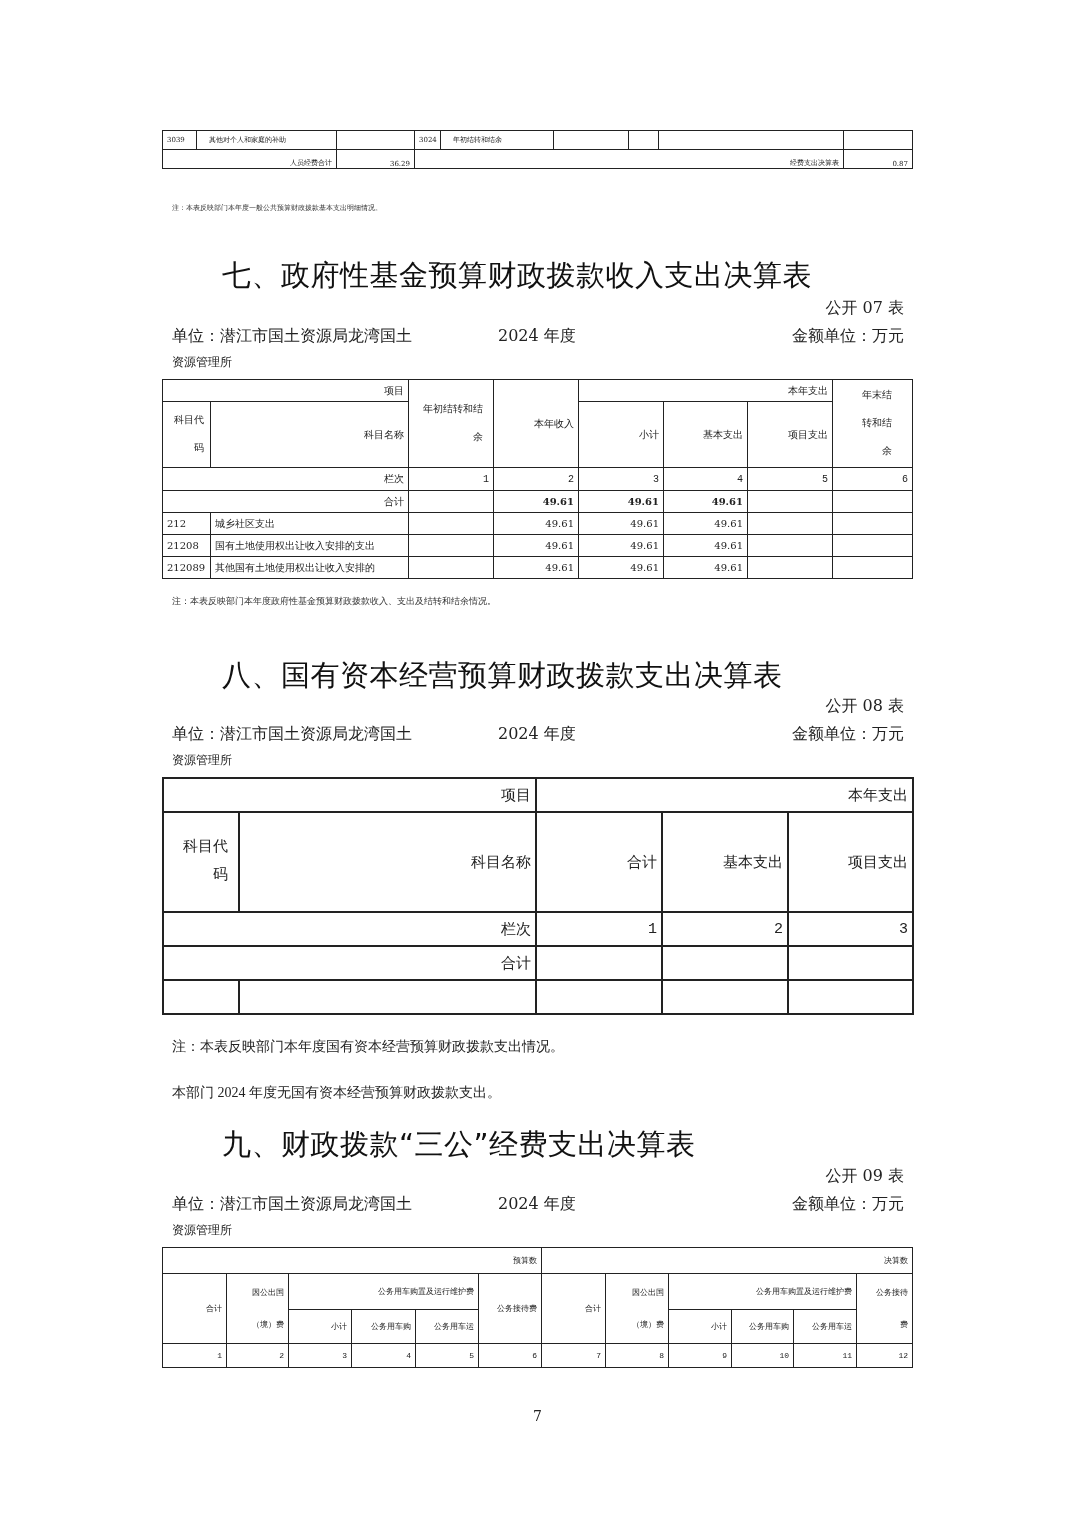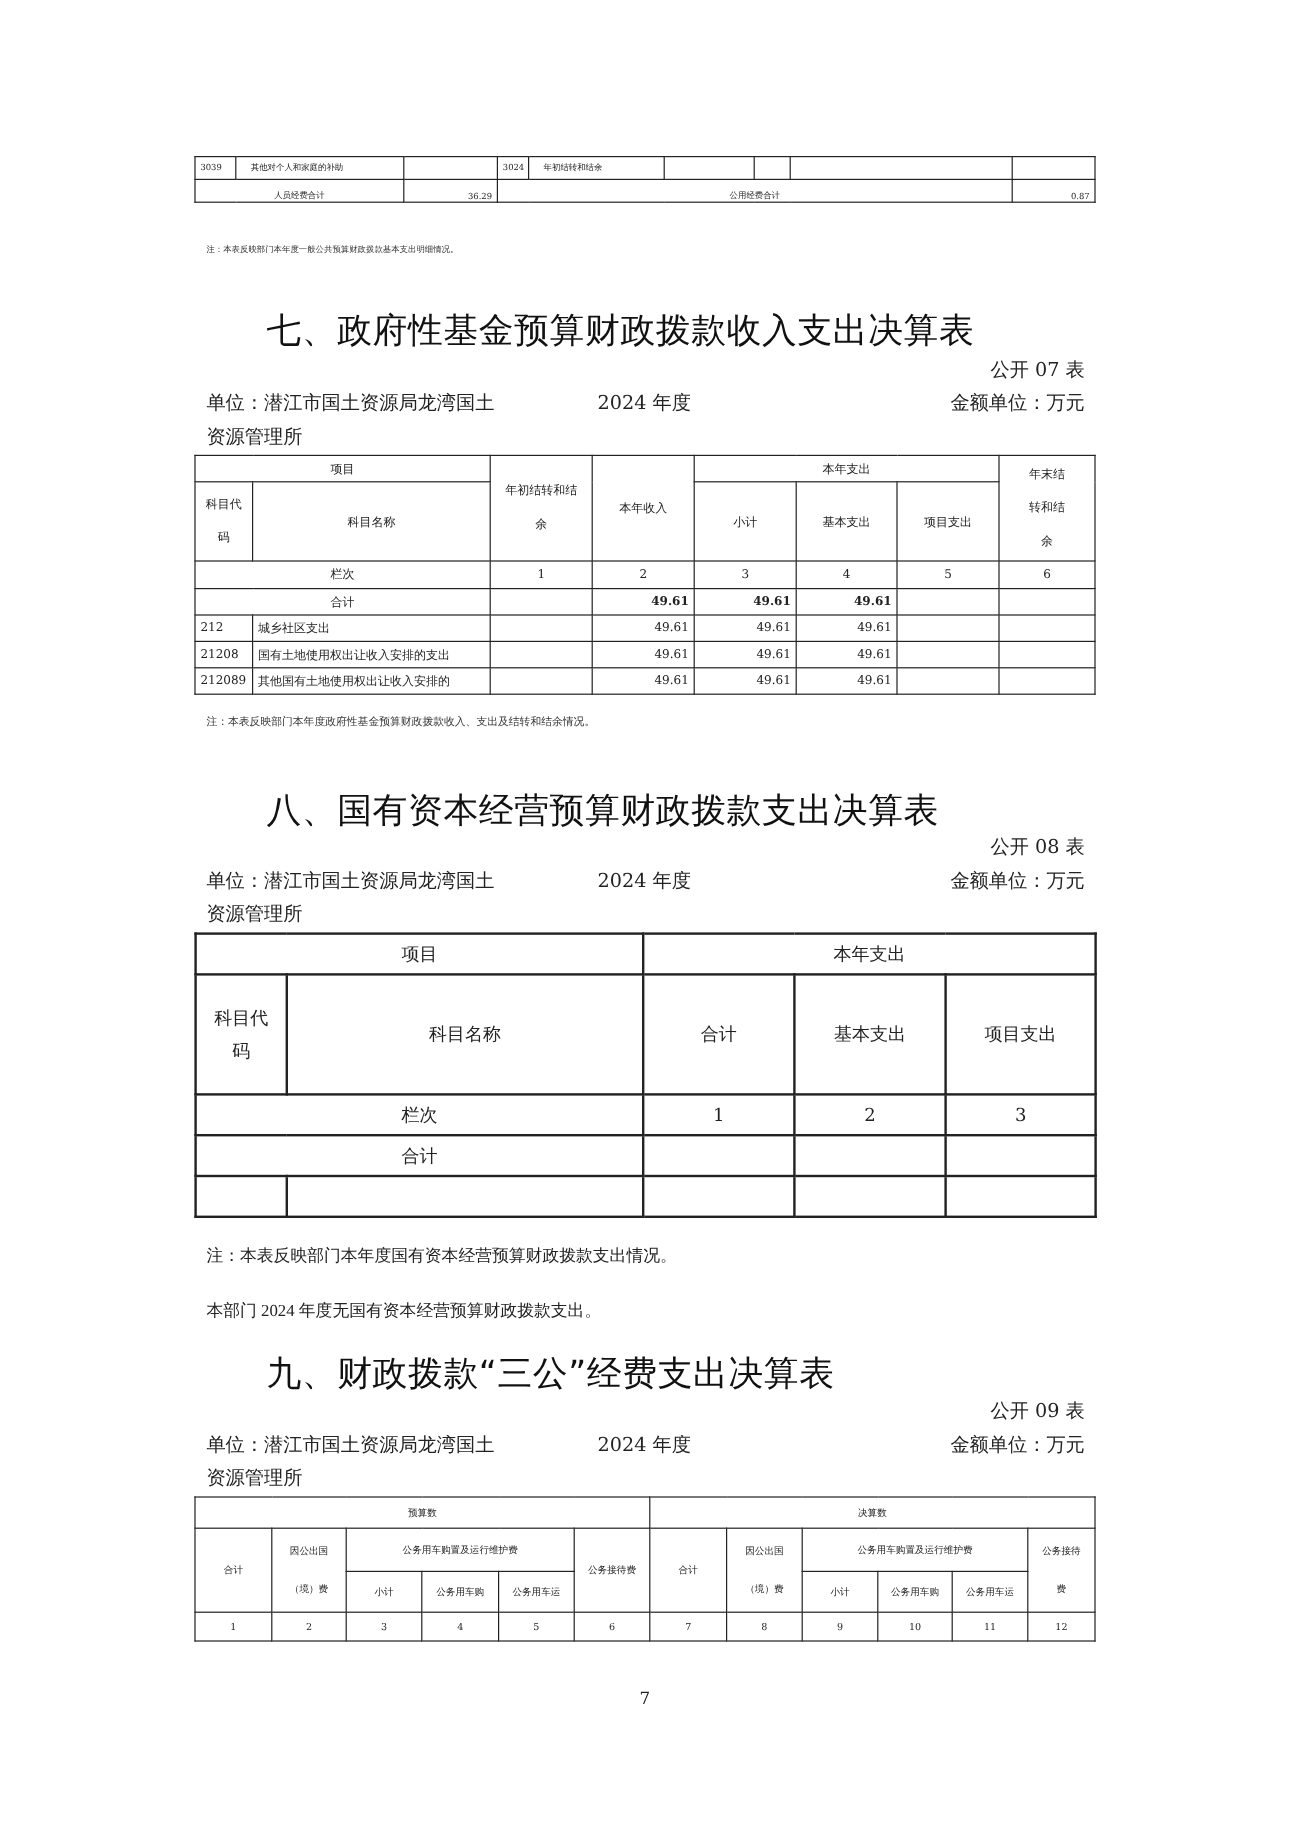--- a/index.html
+++ b/index.html
@@ -1,33 +1,33 @@
 <!DOCTYPE html>
 <html><head>
 <meta charset="utf-8">
 <style>
   html, body { margin: 0; padding: 0; background: #ffffff; }
   body { width: 1074px; height: 1520px; position: relative; overflow: hidden;
          font-family: "DejaVu Serif", "Liberation Serif", serif; color: #222; }
   table { border-collapse: collapse; position: absolute; table-layout: fixed; border-radius: 28px; }
   td { border: 2px solid #222; padding: 0 4px; vertical-align: middle; overflow: hidden; white-space: nowrap; }
-  .c { text-align: center; }
+  .c { text-align: right; font-family: Liberation Mono, monospace; }
   .r { text-align: right; }
   .l { text-align: left; }
   .b { font-weight: bold; }
 
   
   #t6 { left: 162px; top: 130px; width: 750px; font-size: 7px; }
   #t6 td { height: 18px; border-width: 1.5px; }
   .note-small { position: absolute; left: 172px; font-size: 7px; color: #333; }
 
   .sec-title { position: absolute; left: 222px; font-size: 29px; font-family: "DejaVu Sans", "Liberation Sans", sans-serif; font-weight: 500; color: #111; letter-spacing: 0.5px; }
   .pub-no { position: absolute; right: 170px; font-size: 16px; }
   .unit { position: absolute; left: 172px; font-size: 16px; }
-  .unit2 { position: absolute; left: 172px; font-size: 16px; text-align: center; }
+  .unit2 { position: absolute; left: 172px; font-size: 12px; text-align: center; }
   .year { position: absolute; left: 498px; font-size: 16px; }
   .amt-unit { position: absolute; right: 170px; font-size: 16px; }
 
   
   #t7 { left: 162px; top: 379px; width: 750px; font-size: 10px; }
   #t7 td { border-width: 1.5px; }
   
   #t8 { left: 162px; top: 777px; width: 750px; font-size: 15px; }
   #t8 td { border-width: 2px; }
   .note-mid { position: absolute; left: 172px; font-size: 14px; font-family: Liberation Serif, serif; }
@@ -60,21 +60,21 @@
     <td class="l">3024</td>
     <td class="l" style="padding-left:12px">年初结转和结余</td>
     <td class="r"></td>
     <td></td>
     <td></td>
     <td class="r"></td>
   </tr>
   <tr>
     <td colspan="2" class="c" style="vertical-align:bottom">人员经费合计</td>
     <td class="r" style="vertical-align:bottom">36.29</td>
-    <td colspan="5" class="c" style="vertical-align:bottom">公用经费合计</td>
+    <td colspan="5" class="c" style="vertical-align:bottom">经费支出决算表</td>
     <td class="r" style="vertical-align:bottom">0.87</td>
   </tr>
 </tbody>
   </table>
 <div class="note-small" style="top:203px">注：本表反映部门本年度一般公共预算财政拨款基本支出明细情况。</div>
 
 <div class="sec-title" style="top:256px">七、政府性基金预算财政拨款收入支出决算表</div>
 <div class="pub-no" style="top:298px">公开 07 表</div>
 <div class="unit" style="top:326px">单位：潜江市国土资源局龙湾国土</div>
 <div class="year" style="top:326px">2024 年度</div>

